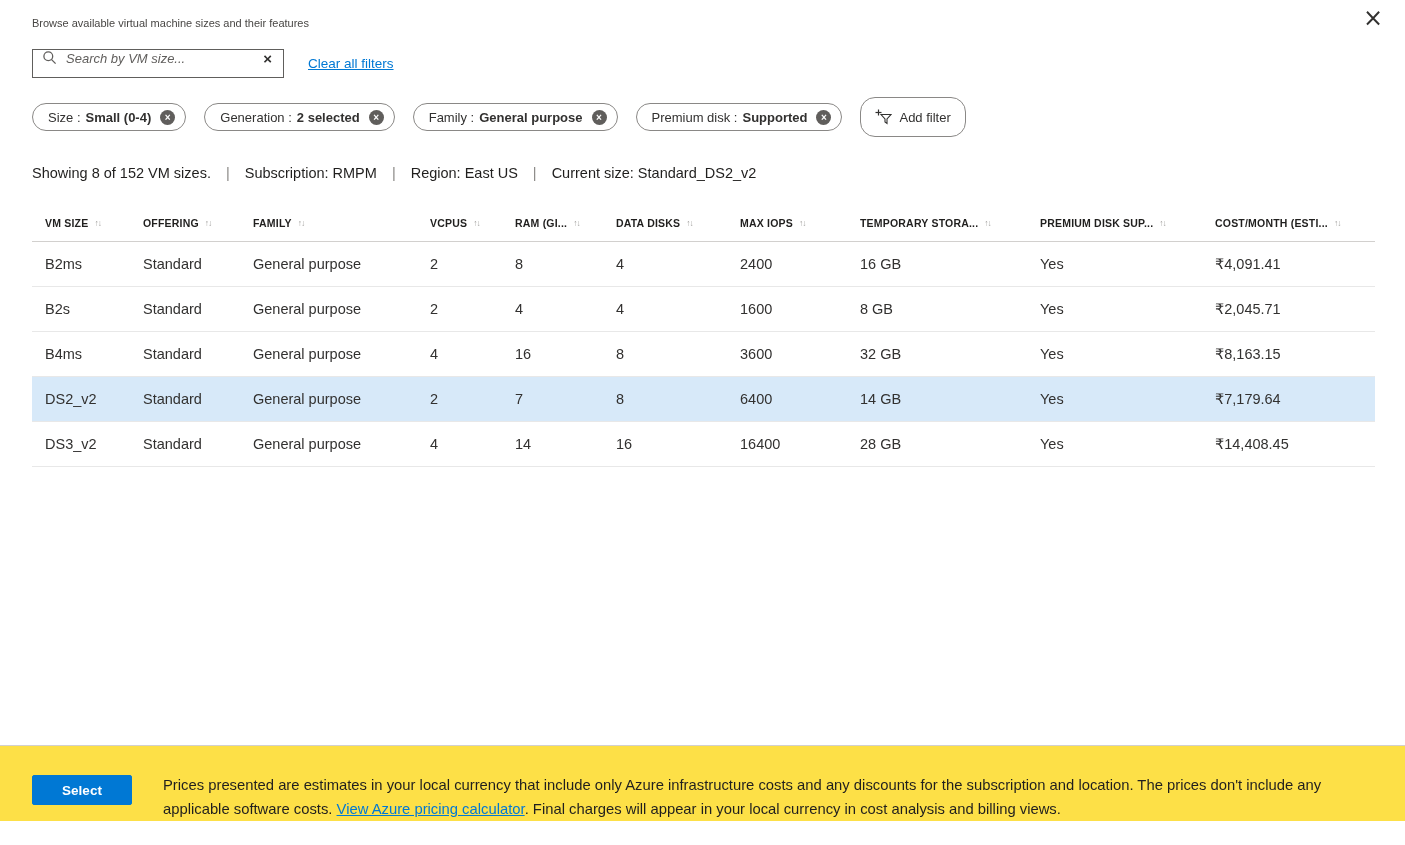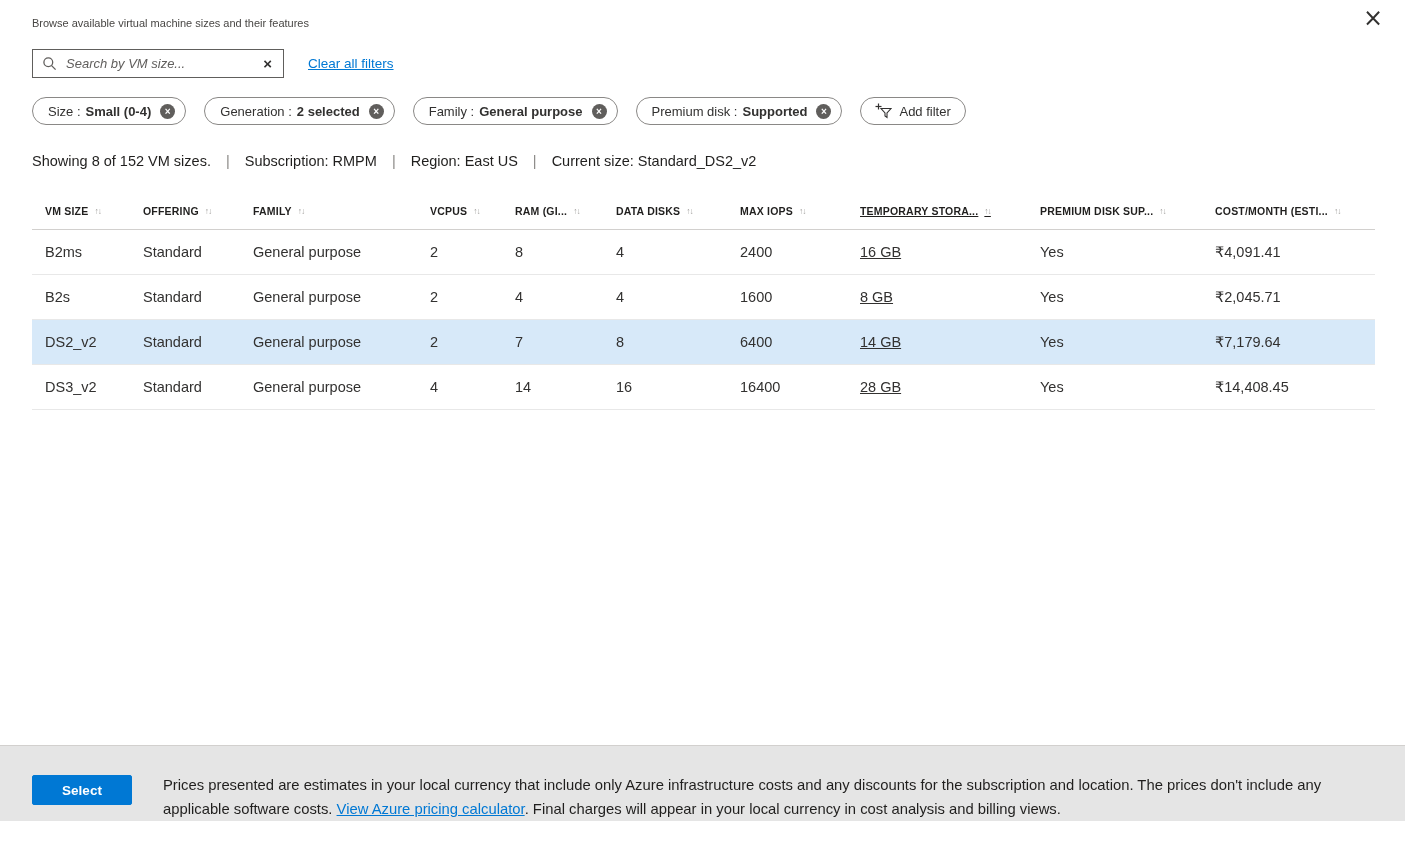--- a/index.html
+++ b/index.html
@@ -12,21 +12,21 @@
   .header { padding:10px 30px 0 32px; position:relative; }
   .title { font-size:21px; font-weight:700; color:#201f1e; }
   .subtitle { font-size:11px; color:#484644; margin-top:7px; }
   .close-btn {
     position:absolute; top:4px; right:16px; font-size:24px; font-weight:400;
     color:#323130; cursor:pointer; line-height:1; background:none; border:none; padding:2px 6px;
     font-family:"DejaVu Sans",sans-serif;
   }
   .search-row { display:flex; align-items:center; margin:20px 30px 0 32px; }
   .search-box {
-    width:252px; height:29px; border:1px solid #605e5c; display:flex; align-items:center;
+    width:252px; height:29px; border:1px solid #605e5c; display:flex; align-items:flex-start;
     padding:0 9px; background:#fff;
   }
   .search-box svg { flex:none; }
   .search-input {
     border:none; outline:none; flex:1; min-width:0; font-size:13px; margin-left:7px;
     font-family:inherit; color:#323130; background:transparent;
   }
   .search-input::placeholder { font-style:italic; color:#605e5c; }
   .search-clear { background:none; border:none; font-weight:700; font-size:15px; color:#323130; cursor:pointer; padding:0 2px; font-family:inherit; }
   .clear-filters { color:var(--accent); font-size:13.5px; margin-left:24px; text-decoration:underline; cursor:pointer; }
@@ -34,21 +34,21 @@
   .pill {
     display:flex; align-items:center; height:28px; border:1px solid #8a8886;
     border-radius:15px; padding:0 10px 0 15px; font-size:13px; background:#fff; cursor:pointer;
   }
   .pill .pill-value { font-weight:700; margin-left:5px; }
   .pill .pill-remove {
     width:15px; height:15px; border-radius:50%; background:#605e5c; color:#fff;
     font-size:10px; line-height:15px; text-align:center; margin-left:9px; font-weight:700; cursor:pointer;
   }
   .add-filter {
-    display:flex; align-items:center; gap:7px; height:28px; border:1px solid #8a8886;
+    display:flex; align-items:center; gap:7px; height:40px; border:1px solid #8a8886;
     border-radius:15px; padding:0 14px; font-size:13px; background:#fff; cursor:pointer;
   }
   .status-row { margin:28px 30px 0 32px; font-size:14.5px; display:flex; align-items:center; gap:15px; color:#201f1e; }
   .status-sep { color:#8a8886; }
   .table-wrap { margin:22px 30px 0 32px; }
   table { width:100%; border-collapse:collapse; table-layout:fixed; }
   th {
     text-align:left; font-size:10.5px; font-weight:700; color:#201f1e; letter-spacing:0.2px;
     padding:14px 6px 12px 13px; border-bottom:1px solid #d2d0ce; white-space:nowrap;
     overflow:hidden; cursor:pointer;
@@ -60,25 +60,25 @@
   }
   tr[data-name="table-row"] { cursor:pointer; }
   tr.selected td { background:var(--selected); }
   th:nth-child(1), td:nth-child(1) { width:98px; }
   th:nth-child(2), td:nth-child(2) { width:110px; }
   th:nth-child(3), td:nth-child(3) { width:177px; }
   th:nth-child(4), td:nth-child(4) { width:85px; }
   th:nth-child(5), td:nth-child(5) { width:101px; }
   th:nth-child(6), td:nth-child(6) { width:124px; }
   th:nth-child(7), td:nth-child(7) { width:120px; }
-  th:nth-child(8), td:nth-child(8) { width:180px;text-decoration:underline; }
+  th:nth-child(8), td:nth-child(8) { width:180px; }
   th:nth-child(9), td:nth-child(9) { width:175px; }
   .footer {
     position:absolute; left:0; right:0; top:745px; border-top:1px solid #d2d0ce;
-    padding:27px 34px 0 32px; display:flex; align-items:flex-start; background:#e5e5e5;
+    padding:27px 34px 0 32px; display:flex; align-items:flex-start; background:#fde047;
   }
   .select-btn {
     width:100px; height:30px; background:var(--accent); color:#fff; border:1px solid var(--accent);
     font-size:13.5px; font-weight:700; border-radius:2px; cursor:pointer; font-family:inherit; flex:none; margin-top:2px;
   }
   .footer-text { margin-left:31px; font-size:14.8px; line-height:24px; color:#201f1e; }
   .footer-link { color:var(--accent); text-decoration:underline; cursor:pointer; }
 </style>
 </head>
 <body>
@@ -175,20 +175,32 @@
           <td data-name="table-cell">Standard</td>
           <td data-name="table-cell">General purpose</td>
           <td data-name="table-cell">2</td>
           <td data-name="table-cell">4</td>
           <td data-name="table-cell">4</td>
           <td data-name="table-cell">1600</td>
           <td data-name="table-cell">8 GB</td>
           <td data-name="table-cell">Yes</td>
           <td data-name="table-cell">₹2,045.71</td>
         </tr>
+        <tr data-name="table-row">
+          <td data-name="table-cell">B4ms</td>
+          <td data-name="table-cell">Standard</td>
+          <td data-name="table-cell">General purpose</td>
+          <td data-name="table-cell">4</td>
+          <td data-name="table-cell">16</td>
+          <td data-name="table-cell">8</td>
+          <td data-name="table-cell">3600</td>
+          <td data-name="table-cell">32 GB</td>
+          <td data-name="table-cell">Yes</td>
+          <td data-name="table-cell">₹8,163.15</td>
+        </tr>
         <tr data-name="table-row" class="selected">
           <td data-name="table-cell">DS2_v2</td>
           <td data-name="table-cell">Standard</td>
           <td data-name="table-cell">General purpose</td>
           <td data-name="table-cell">2</td>
           <td data-name="table-cell">7</td>
           <td data-name="table-cell">8</td>
           <td data-name="table-cell">6400</td>
           <td data-name="table-cell">14 GB</td>
           <td data-name="table-cell">Yes</td>

